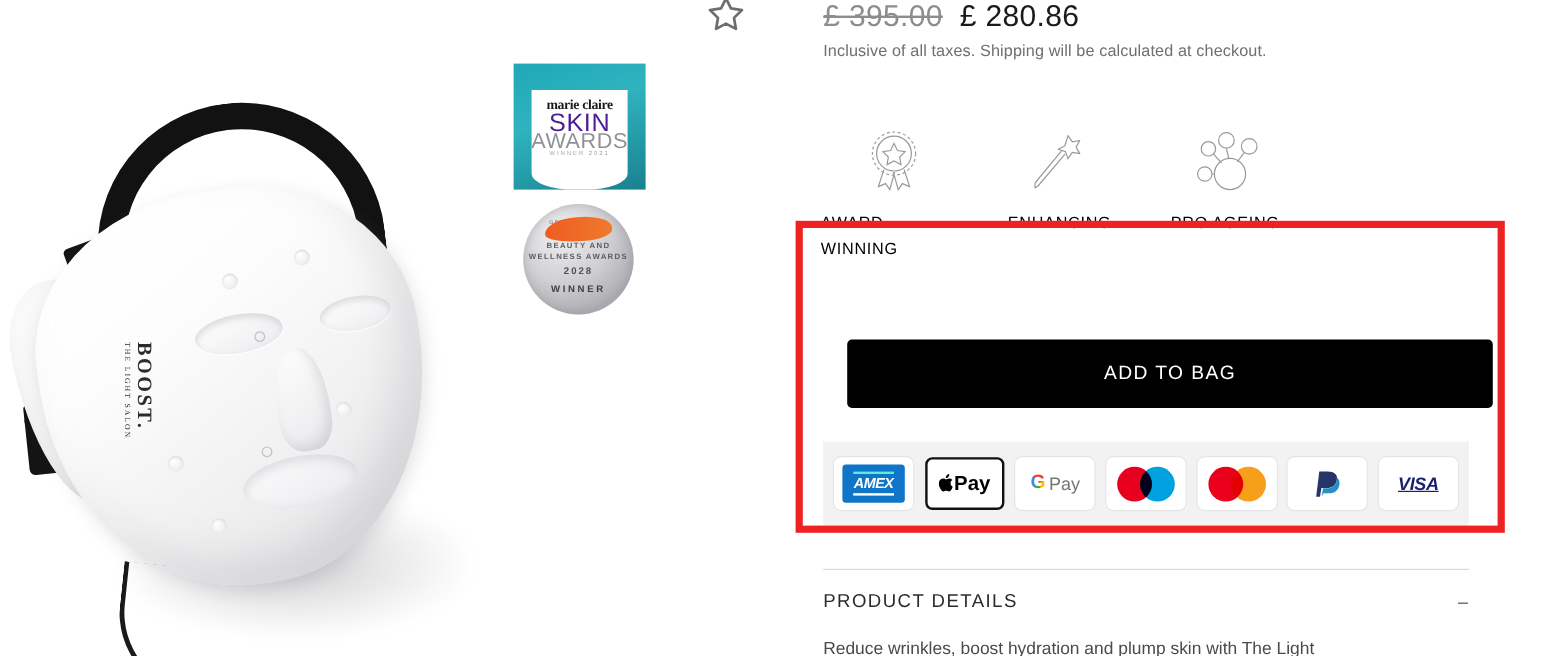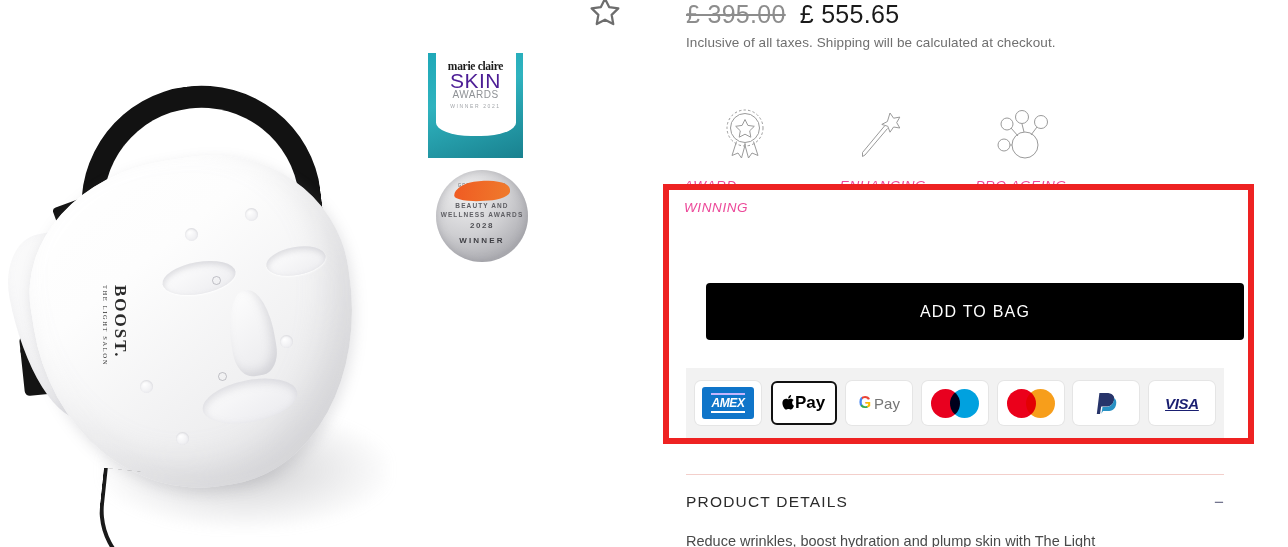--- a/index.html
+++ b/index.html
@@ -89,33 +89,33 @@
   .brand-main { font-size: 17px; font-weight: 700; }
   .brand-sub { font-size: 6.5px; letter-spacing: 1.6px; display: block; margin-top: 1px; }
   .cable {
     position: absolute; left: 118px; top: 392px; width: 90px; height: 106px;
     border-left: 4px solid #1a1a1a; border-bottom: 4px solid #1a1a1a;
     border-radius: 0 0 0 70px; transform: rotate(6deg);
   }
 
   
   .badge-mc {
-    position: absolute; left: 428px; top: 53px; width: 95px; height: 105px;
+    position: absolute; left: 428px; top: 53px; width: 110px; height: 105px;
     background: linear-gradient(160deg, #1fa8b8 0%, #2fb3bf 40%, #19818f 100%);
-    display: flex; align-items: flex-start; justify-content: center;
+    display: flex; align-items: flex-end; justify-content: center;
   }
   .badge-mc-inner {
     width: 80px; height: 83px; background: #fff;
     border-radius: 0 0 44% 44% / 0 0 16% 16%;
     display: flex; flex-direction: column; align-items: center; justify-content: flex-start;
     padding-top: 7px;
   }
   .mc-l1 { font-family: "Liberation Serif", serif; font-weight: 700; font-size: 11.5px; color: #1b1b1b; letter-spacing: -.3px; }
   .mc-l2 { font-size: 21px; color: #4c1d95; letter-spacing: .5px; line-height: 15px; margin-top: 1px; }
-  .mc-l3 { font-size: 10px; color: #8f9296; letter-spacing: .5px; line-height: 14px; }
+  .mc-l3 { font-size: 18px; color: #8f9296; letter-spacing: .5px; line-height: 14px; }
   .mc-l4 { font-size: 5px; color: #a2a5a9; letter-spacing: 1.6px; margin-top: 1px; }
   .badge-bw {
     position: absolute; left: 436px; top: 170px; width: 92px; height: 92px; border-radius: 50%;
     background: radial-gradient(circle at 34% 26%, #f0f0f1 0%, #cfcfd2 46%, #aeaeb3 76%, #c9c9cd 100%);
     overflow: hidden; display: flex; flex-direction: column; align-items: center;
     box-shadow: inset 0 0 9px rgba(130,130,138,.45);
   }
   .bw-swoosh {
     width: 56px; height: 20px; margin-top: 11px;
     background: linear-gradient(100deg, #f05a22, #ef7b2c);
@@ -132,22 +132,22 @@
   
   .info { position: absolute; left: 660px; top: 0; width: 628px; height: 547px; background: #fff; }
   .price-row { position: absolute; left: 26px; top: 0px; display: flex; align-items: baseline; gap: 14px; }
   .price-old { font-size: 25px; color: #8d8d8d; text-decoration: line-through; letter-spacing: .3px; }
   .price-new { font-size: 25px; color: #1a1a1a; letter-spacing: .3px; }
   .tax-note { position: absolute; left: 26px; top: 35px; font-size: 13.5px; color: #6f6f6f; letter-spacing: .1px; }
 
   .features { position: absolute; left: 16px; top: 105px; width: 600px; display: flex; }
   .feature { width: 138px; display: flex; flex-direction: column; align-items: center; }
   .feature .ficon { height: 60px; display: flex; align-items: center; justify-content: center; }
-  .feature .flabel { margin-top: 10px; font-size: 13.5px; color: #ec4899; letter-spacing: .6px;
-                     text-align: center; line-height: 22px; width: 130px; font-style: italic; }
+  .feature .flabel { margin-top: 10px; font-size: 13.5px; color: #000000; letter-spacing: .6px;
+                     text-align: center; line-height: 22px; width: 130px; }
   .feature.f1 .flabel, .feature.f4 .flabel { text-align: left; padding-left: 4px; }
 
   .cart-area { position: absolute; left: 26px; top: 283px; width: 538px; padding-left: 20px; }
   .add-bag {
     width: 538px; height: 57px; background: #000; color: #fff; border: none; border-radius: 4px;
     font-size: 16px; letter-spacing: 1.2px; font-family: "Liberation Sans", sans-serif; cursor: pointer;
   }
   .pay-strip {
     position: absolute; left: 26px; top: 368px; width: 538px; height: 70px;
     background: #f2f2f2; display: flex; align-items: center; justify-content: space-between;
@@ -155,21 +155,21 @@
   }
   .pay {
     width: 66px; height: 44px; background: #fff; border-radius: 6px;
     display: flex; align-items: center; justify-content: center; cursor: pointer;
     box-shadow: 0 0 0 1px rgba(0,0,0,.05);
   }
   .pay.apple { border: 2px solid #111; box-shadow: none; }
   .amex-card { width: 52px; height: 32px; background: #0f75c9; border-radius: 3px;
                display: flex; align-items: center; justify-content: center; }
   .amex-card span { color: #fff; font-size: 12px; font-weight: 700; font-style: italic;
-                    letter-spacing: -.4px; border-top: 2px solid #c4b5fd; border-bottom: 2px solid #fff; padding: 1px 0; }
+                    letter-spacing: -.4px; border-top: 2px solid #5eead4; border-bottom: 2px solid #fff; padding: 1px 0; }
   .apay { display: flex; align-items: center; gap: 1px; font-size: 17px; font-weight: 600; color: #000; }
   .gpay { display: flex; align-items: center; gap: 3px; font-size: 15px; color: #757575; }
   .gletter { font-size: 16px; font-weight: 700;
              background: conic-gradient(from -30deg, #ea4335 0 25%, #fbbc04 0 50%, #34a853 0 75%, #4285f4 0 100%);
              -webkit-background-clip: text; background-clip: text; color: transparent; }
   .circles { position: relative; width: 48px; height: 29px; }
   .circles i { position: absolute; top: 0; width: 29px; height: 29px; border-radius: 50%; }
   .maestro .c1 { left: 0; background: #e8001f; }
   .maestro .c2 { right: 0; background: #00a1df; mix-blend-mode: multiply; }
   .mcard .c1 { left: 0; background: #eb001b; }
@@ -255,21 +255,21 @@
       <svg width="34" height="34" viewBox="0 0 24 24" fill="none" stroke="#6d6d6d" stroke-width="1.6" stroke-linejoin="round">
         <path d="M12 2.6l2.9 5.9 6.5.95-4.7 4.58 1.11 6.47L12 17.44l-5.81 3.06 1.11-6.47-4.7-4.58 6.5-.95z"></path>
       </svg>
     </div>
   </div>
 
   <div class="info">
 
     <div class="price-row">
       <span class="price-old">£ 395.00</span>
-      <span class="price-new">£ 555.65</span>
+      <span class="price-new">£ 280.86</span>
     </div>
     <div class="tax-note">Inclusive of all taxes. Shipping will be calculated at checkout.</div>
 
     <div class="features">
       <div class="feature f1">
         <div class="ficon">
           <svg width="46" height="56" viewBox="0 0 46 56" fill="none" stroke="#9a9a9a" stroke-width="1">
             <circle cx="23" cy="21" r="18" stroke-dasharray="2.4 2.2"></circle>
             <circle cx="23" cy="21" r="14.5"></circle>
             <path d="M23 12.5l2.9 5.9 6.4.9-4.6 4.5 1.1 6.4-5.8-3-5.8 3 1.1-6.4-4.6-4.5 6.4-.9z"></path>

